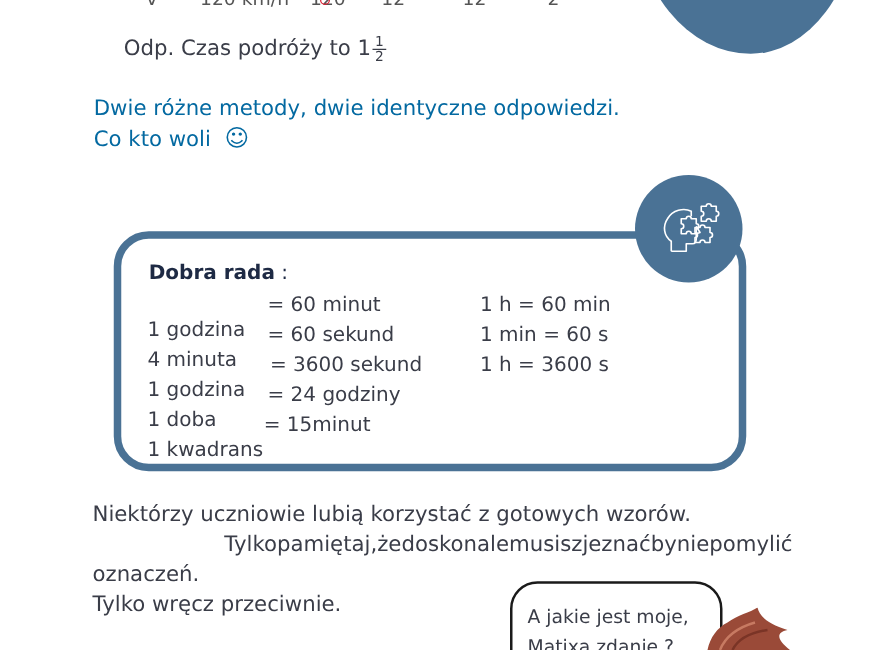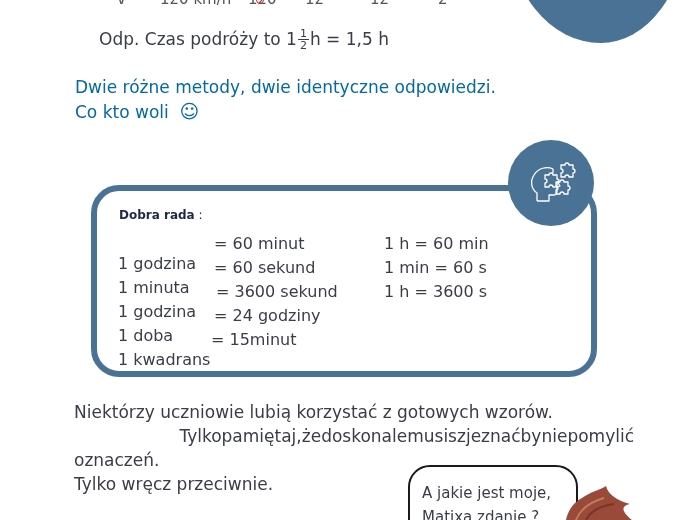--- a/index.html
+++ b/index.html
@@ -28,21 +28,21 @@
     .para1 { left: 75px; top: 75px; font-size: 17px; line-height: 24px; color: #0369a1; }
     .tipbox {
       position: absolute; left: 91px; top: 185px; width: 494px; height: 180px;
       border: 6px solid #4a7295; border-radius: 28px; background: #fff;
     }
     .tip-circle {
       position: absolute; left: 508px; top: 140px; width: 86px; height: 86px;
       border-radius: 50%; background: #4a7295;
       display: flex; align-items: center; justify-content: center;
     }
-    .tip-title { left: 119px; top: 208px; font-size: 12px; color: #1e2a44; }
+    .tip-title { left: 119px; top: 208px; font-size: 16px; color: #1e2a44; }
     .tip-title b { font-weight: bold; }
     .tip-row { font-size: 16px; color: #3a3d48; }
     .tip-row .lhs { position: absolute; left: 0; margin-top: 20px; }
     .tip-row .rhs { position: absolute; }
     .para2 { left: 74px; top: 400px; font-size: 17px; line-height: 24px; color: #3a3d48; width: 560px; }
     .para2 .just { display: flex; justify-content: flex-end; width: 560px; }
     .bubble {
       position: absolute; left: 408px; top: 465px; width: 166px; height: 80px;
       border: 2px solid #1a1a1a; border-radius: 22px; background: #fff;
     }
@@ -60,21 +60,21 @@
   <span style="left:248px" class="strike">120</span>
   <span style="left:305px">12</span>
   <span style="left:370px">12</span>
   <span style="left:438px">2</span>
 </div>
 
 <div class="abs answer">
   <span>Odp. Czas podróży to 1</span><span class="frac">
       <span class="num">1</span>
       <span>2</span>
-    </span><span>h = 1,5 h</span>
+    </span>
 </div>
 
 <div class="abs para1">
   <div>Dwie różne metody, dwie identyczne odpowiedzi.</div>
   <div><span>Co kto woli</span>&nbsp;&nbsp;<span style="font-size:19px">☺</span></div>
 </div>
 
 <div class="tipbox"></div>
 
 <div class="tip-circle">
@@ -87,21 +87,21 @@
 </div>
 
 <div class="abs tip-title"><b>Dobra rada</b><span> :</span></div>
 
 <div class="abs tip-row" style="left:118px; top:234px">
   <span class="lhs">1 godzina</span>
   <span class="rhs" style="left:96px">= 60 minut</span>
   <span class="rhs" style="left:266px">1 h = 60 min</span>
 </div>
 <div class="abs tip-row" style="left:118px; top:258px">
-  <span class="lhs">1 minuta</span>
+  <span class="lhs">4 minuta</span>
   <span class="rhs" style="left:96px">= 60 sekund</span>
   <span class="rhs" style="left:266px">1 min = 60 s</span>
 </div>
 <div class="abs tip-row" style="left:118px; top:282px">
   <span class="lhs">1 godzina</span>
   <span class="rhs" style="left:98px">= 3600 sekund</span>
   <span class="rhs" style="left:266px">1 h = 3600 s</span>
 </div>
 <div class="abs tip-row" style="left:118px; top:306px">
   <span class="lhs">1 doba</span>

